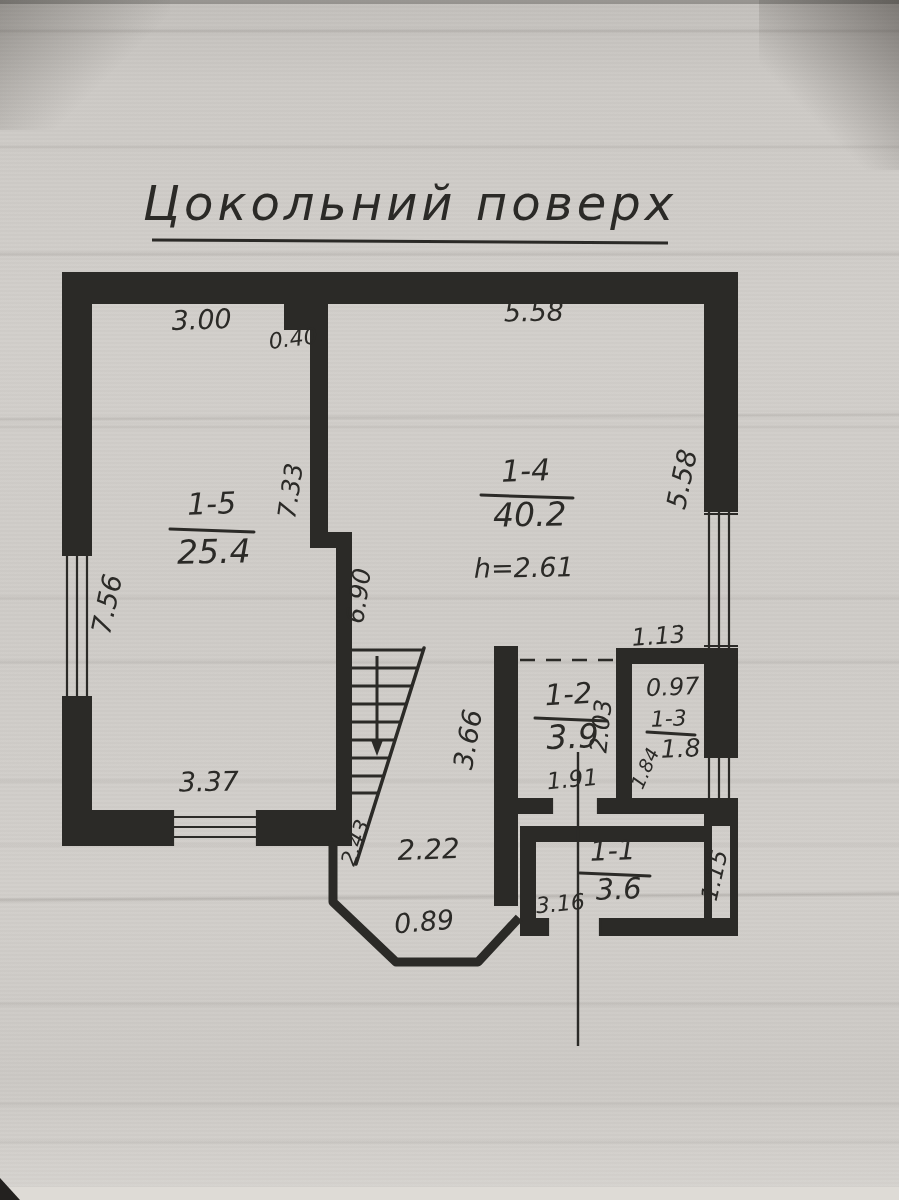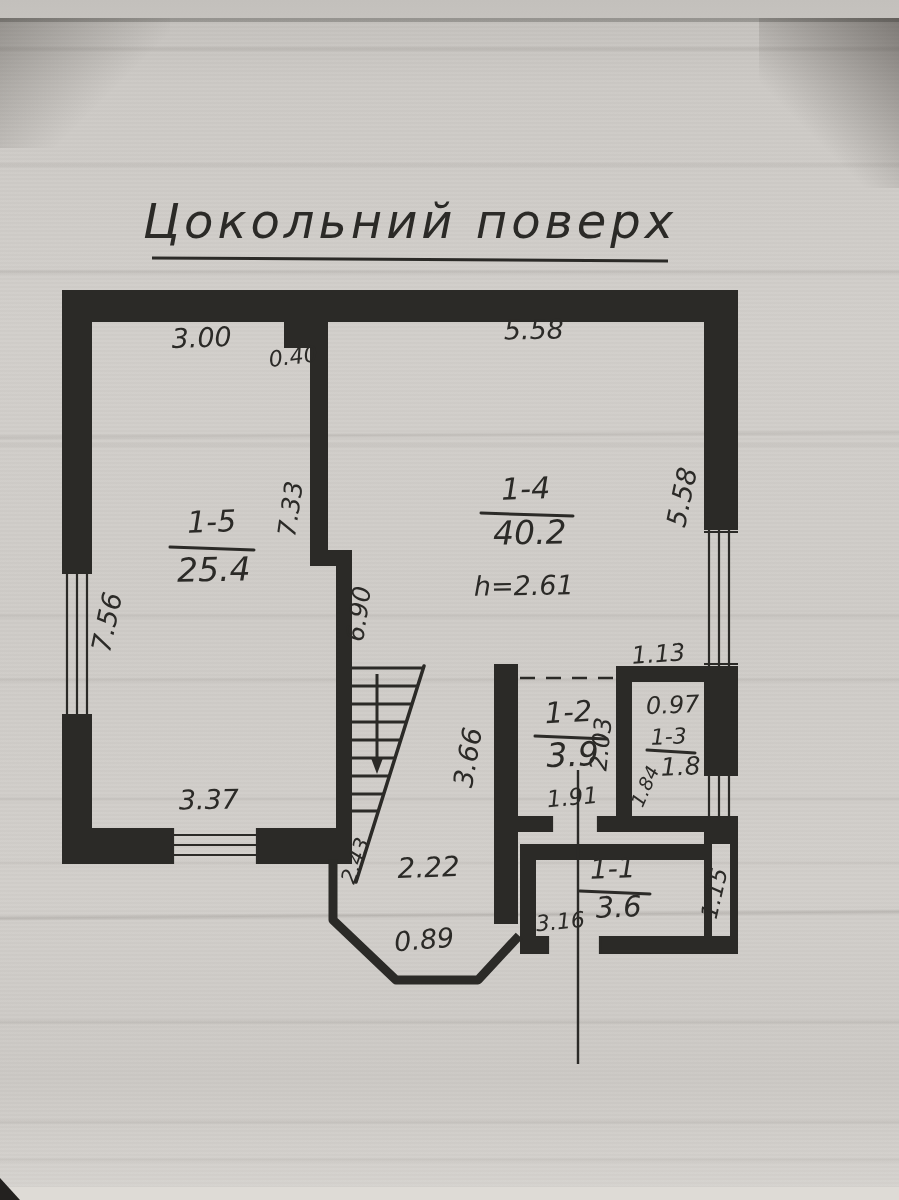--- a/index.html
+++ b/index.html
@@ -1,21 +1,21 @@
 <!DOCTYPE html>
 <html><head>
 <meta charset="utf-8">
 <style>
   html,body{margin:0;padding:0;}
   body{
     width:899px;height:1200px;position:relative;overflow:hidden;
     font-family:"DejaVu Sans", sans-serif;
     background:linear-gradient(180deg,#c3c0bc 0%,#cdcac6 7%,#d2cfcb 28%,#cfccc8 52%,#d2cfcb 74%,#ccc9c5 90%,#d7d4d0 100%);
   }
-  .photo{position:absolute;inset:0;margin-top:18px;}
+  .photo{position:absolute;inset:0;}
   
   .grain{position:absolute;inset:0;
     background:repeating-linear-gradient(0deg,rgba(0,0,0,0.016) 0 2px,rgba(255,255,255,0.012) 2px 4px);
     pointer-events:none;}
   .crease{position:absolute;left:-10px;right:-10px;height:6px;pointer-events:none;}
   .shade-tl{position:absolute;left:0;top:0;width:170px;height:130px;
     background:linear-gradient(135deg,rgba(58,54,49,.34),rgba(58,54,49,0) 62%);}
   .shade-tr{position:absolute;right:0;top:0;width:140px;height:170px;
     background:linear-gradient(225deg,rgba(55,50,46,.5),rgba(55,50,46,0) 66%);}
   .top-edge{position:absolute;left:0;right:0;top:0;height:4px;background:rgba(20,18,16,.25);}

